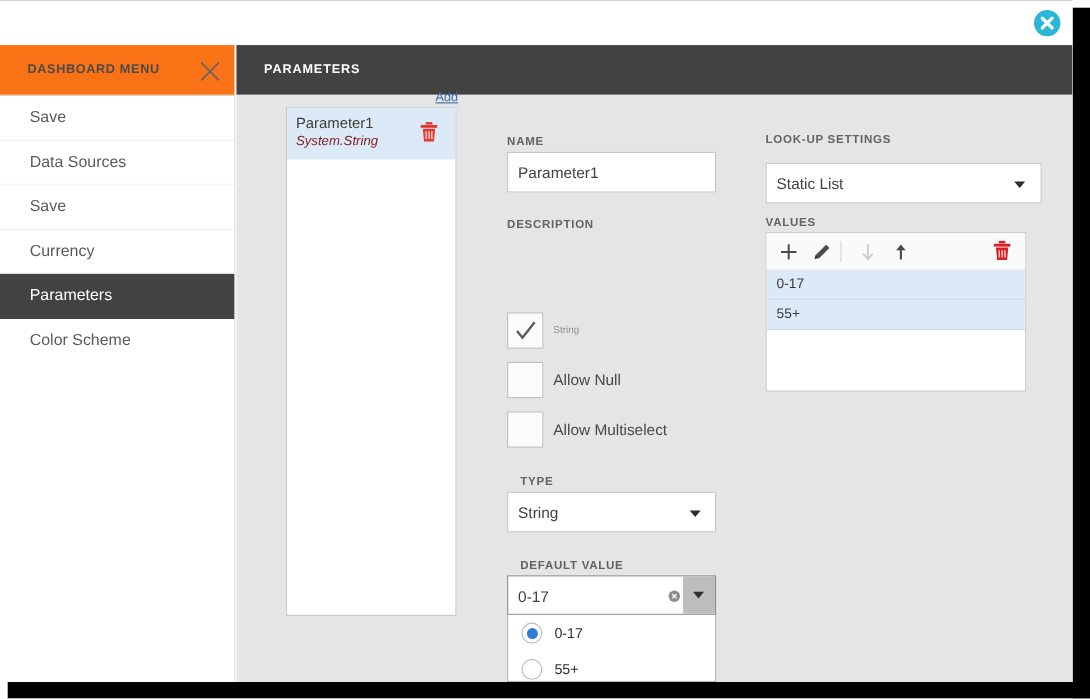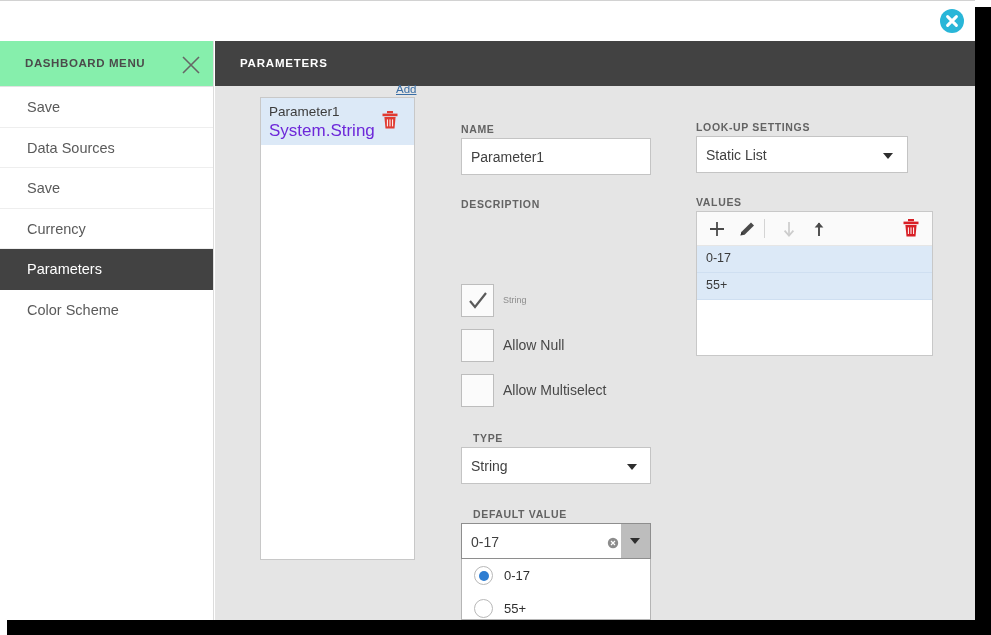--- a/index.html
+++ b/index.html
@@ -72,21 +72,21 @@
     top: 41px;
     width: 214px;
     height: 579px;
     background: #ffffff;
     border-right: 1px solid #dcdcdc;
     box-sizing: border-box;
   }
   .sidebar-header {
     position: relative;
     height: 45px;
-    background: #86efac;
+    background: #f97316;
     border-bottom: 1px solid #e2e2e2;
   }
   .sidebar-header-title {
     position: absolute;
     left: 25px;
     top: 16px;
     font-size: 11.5px;
     font-weight: bold;
     letter-spacing: 0.6px;
     color: #4b4b4b;
@@ -180,22 +180,23 @@
     position: absolute;
     left: 8px;
     top: 6px;
     font-size: 13.5px;
     color: #3c3c3c;
   }
   .param-row-type {
     position: absolute;
     left: 8px;
     top: 23px;
-    font-size: 17px;
-    color: #6d28d9;
+    font-size: 12px;
+    font-style: italic;
+    color: #7f1d1d;
   }
   .param-row-trash {
     position: absolute;
     left: 120px;
     top: 12px;
     cursor: pointer;
   }
   
   .text-input {
     position: absolute;
@@ -355,22 +356,22 @@
   .dd-option-label {
     position: absolute;
     left: 42px;
     top: 9px;
     font-size: 13px;
     color: #2f2f2f;
   }
   
   .lookup-select {
     left: 696px;
-    top: 136px;
-    width: 212px;
+    top: 148px;
+    width: 251px;
     height: 37px;
   }
   .values-box {
     position: absolute;
     left: 696px;
     top: 163px;
     width: 237px;
     height: 145px;
     background: #ffffff;
     border: 1px solid #c8c8c8;

